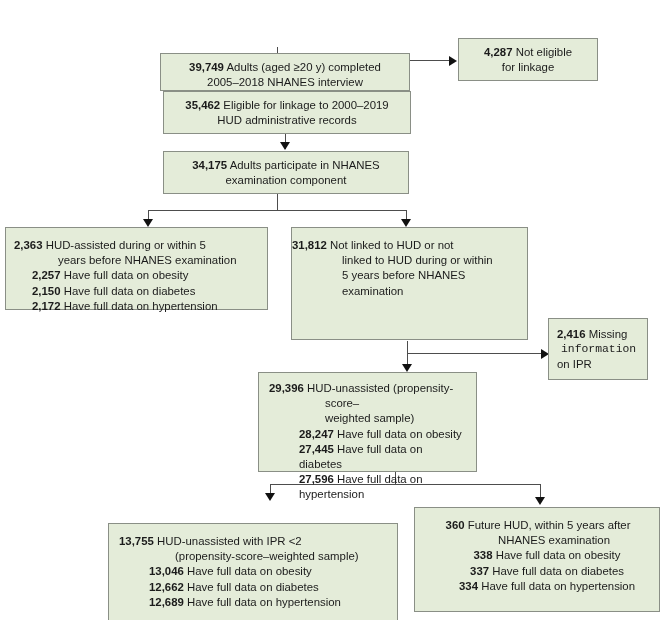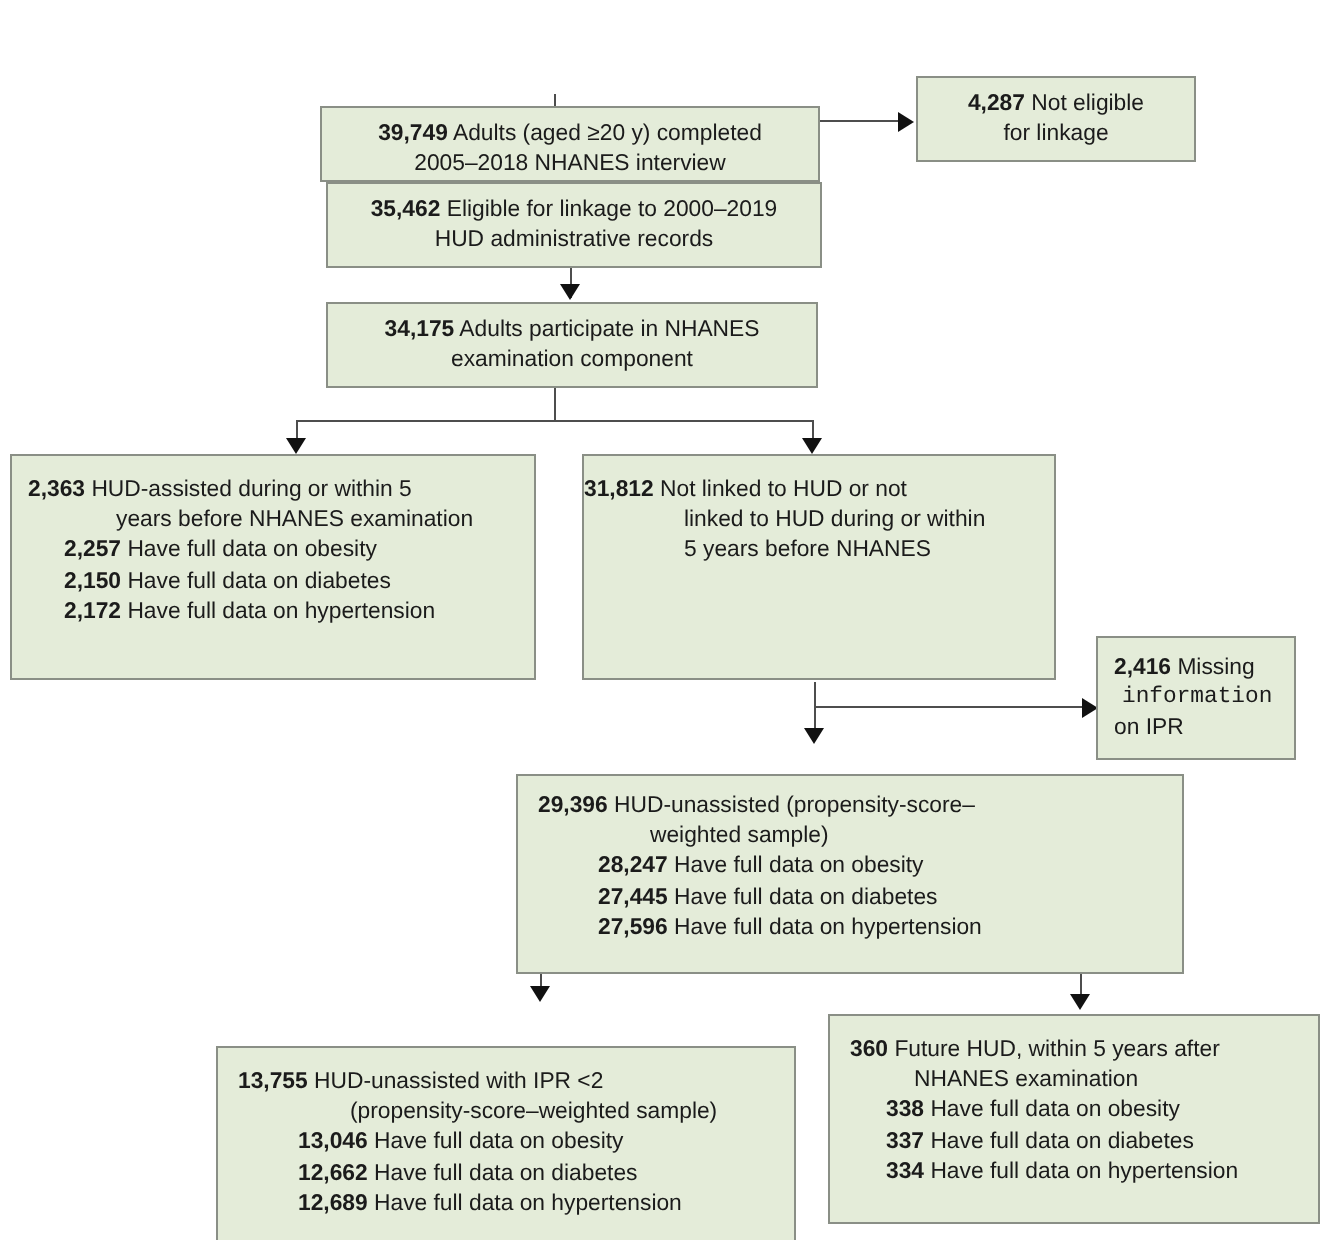--- a/index.html
+++ b/index.html
@@ -143,57 +143,58 @@
   <div class="box center" style="left:163px; top:91px; width:248px; height:43px;">
     <span class="ln"><b>35,462</b> <span>Eligible for linkage to 2000–2019</span></span>
     <span class="ln">HUD administrative records</span>
   </div>
 
   <div class="box center" style="left:163px; top:151px; width:246px; height:43px;">
     <span class="ln"><b>34,175</b> <span>Adults participate in NHANES</span></span>
     <span class="ln">examination component</span>
   </div>
 
-  <div class="box" style="left:5px; top:227px; width:263px; height:113px; padding-top:10px;">
+  <div class="box" style="left:5px; top:227px; width:263px; height:83px; padding-top:10px;">
     <span class="hang"><b>2,363</b> <span>HUD-assisted during or within 5</span></span>
     <span class="cont">years before NHANES examination</span>
     <span class="sub"><b>2,257</b> <span>Have full data on obesity</span></span>
     <span class="sub"><b>2,150</b> <span>Have full data on diabetes</span></span>
     <span class="sub"><b>2,172</b> <span>Have full data on hypertension</span></span>
   </div>
 
   <div class="box" style="left:291px; top:227px; width:237px; height:113px; padding-top:10px; padding-left:0;">
     <span class="hang w2"><b>31,812</b> <span>Not linked to HUD or not</span></span>
     <span class="cont c2">linked to HUD during or within</span>
     <span class="cont c2">5 years before NHANES</span>
+    <span class="cont c2">examination</span>
   </div>
 
   <div class="box" style="left:548px; top:318px; width:100px; height:62px; padding-top:8px;">
     <span class="ln"><b>2,416</b> <span>Missing</span></span>
     <span class="ln" style="padding-left:4px;font-family:Liberation Mono, monospace;">information</span>
     <span class="ln">on IPR</span>
   </div>
 
-  <div class="box" style="left:258px; top:372px; width:334px; height:100px; padding-top:8px; padding-left:10px;margin-top:15px;">
+  <div class="box" style="left:258px; top:372px; width:219px; height:100px; padding-top:8px; padding-left:10px;">
     <span class="hang w3"><b>29,396</b> <span>HUD-unassisted (propensity-score–</span></span>
     <span class="cont c3">weighted sample)</span>
     <span class="sub s3"><b>28,247</b> <span>Have full data on obesity</span></span>
     <span class="sub s3"><b>27,445</b> <span>Have full data on diabetes</span></span>
     <span class="sub s3"><b>27,596</b> <span>Have full data on hypertension</span></span>
   </div>
 
   <div class="box" style="left:108px; top:507px; width:290px; height:105px; padding-top:10px; padding-left:10px;margin-top:16px;">
     <span class="hang w3"><b>13,755</b> <span>HUD-unassisted with IPR &lt;2</span></span>
     <span class="cont c3">(propensity-score–weighted sample)</span>
     <span class="sub s3"><b>13,046</b> <span>Have full data on obesity</span></span>
     <span class="sub s3"><b>12,662</b> <span>Have full data on diabetes</span></span>
     <span class="sub s3"><b>12,689</b> <span>Have full data on hypertension</span></span>
   </div>
 
-  <div class="box" style="left:414px; top:507px; width:246px; height:105px; padding-top:10px; padding-left:10px;">
+  <div class="box" style="left:414px; top:507px; width:246px; height:105px; padding-top:10px; padding-left:10px;text-align:center;">
     <span class="hang w1"><b>360</b> <span>Future HUD, within 5 years after</span></span>
     <span class="cont c1">NHANES examination</span>
     <span class="sub"><b>338</b> <span>Have full data on obesity</span></span>
     <span class="sub"><b>337</b> <span>Have full data on diabetes</span></span>
     <span class="sub"><b>334</b> <span>Have full data on hypertension</span></span>
   </div>
 
 </div>
 
 </body></html>

